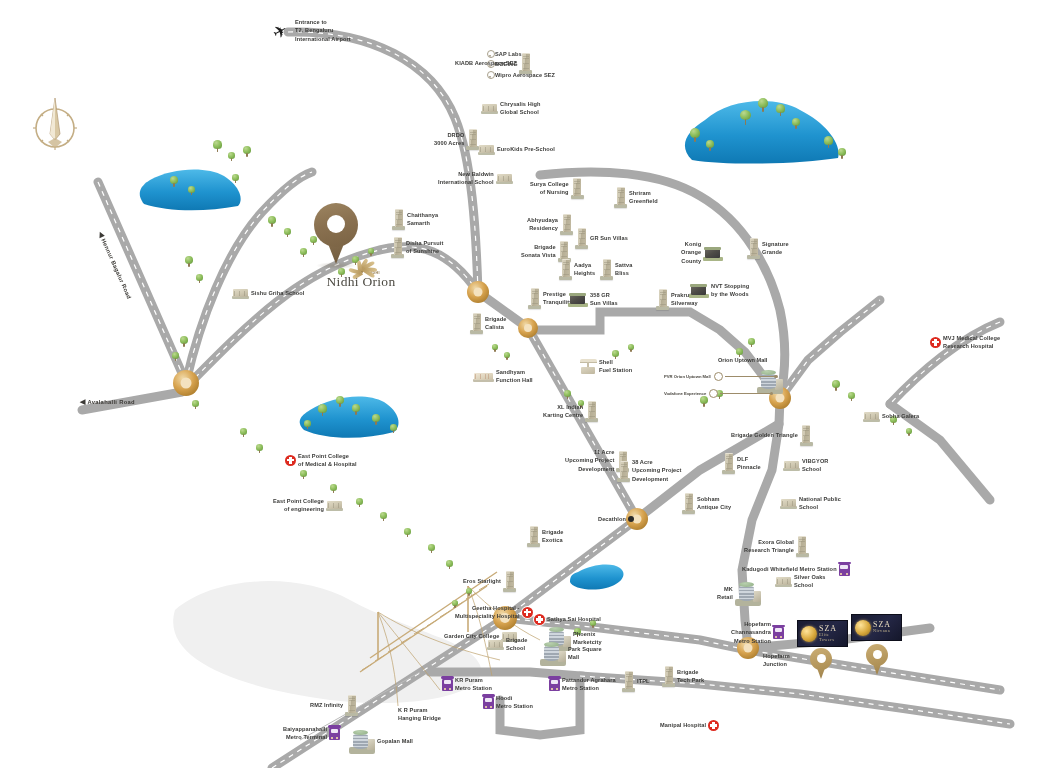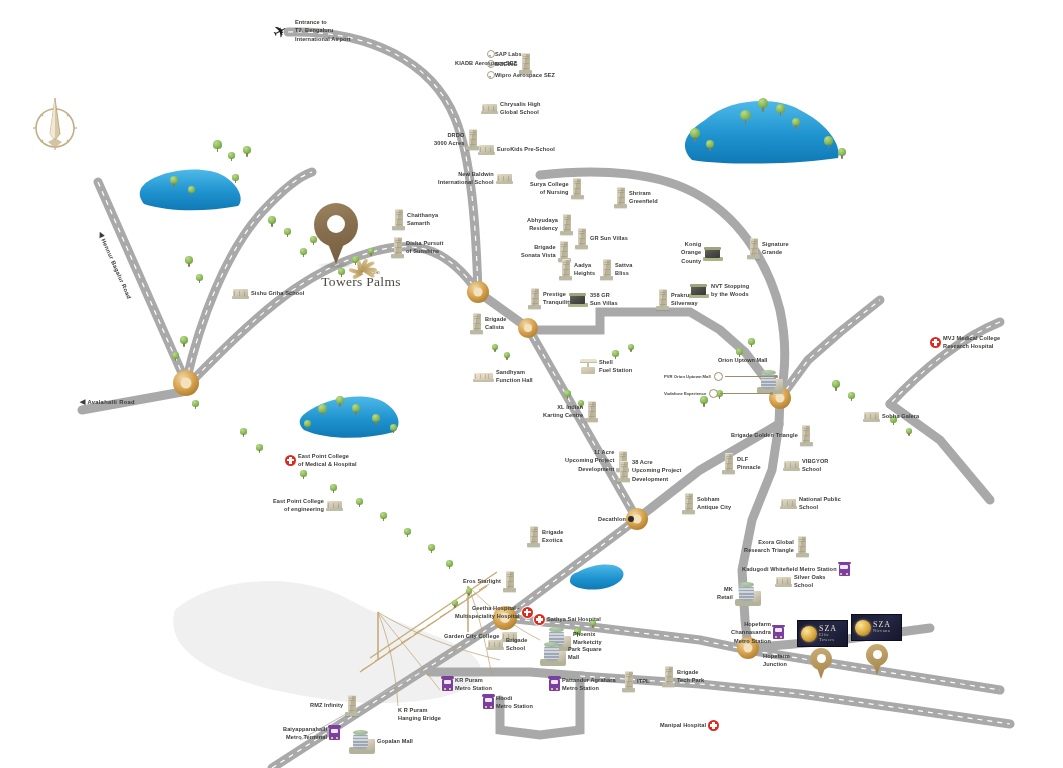--- a/index.html
+++ b/index.html
@@ -1390,21 +1390,21 @@
       <span class="trunk"></span>
       <span class="frond" style="transform:rotate(-58deg) scaleX(.85);"></span>
       <span class="frond" style="transform:rotate(-28deg);"></span>
       <span class="frond" style="transform:rotate(4deg);"></span>
       <span class="frond" style="transform:rotate(34deg) scaleX(.9);"></span>
       <span class="frond" style="transform:rotate(-96deg) scaleX(.7);"></span>
       <span class="frond" style="transform:rotate(150deg) scaleX(.7); left:13px;"></span>
       <span class="frond" style="transform:rotate(196deg) scaleX(.8); left:13px;"></span>
     </div>
     <div id="brand-nidhi">NIDHI</div>
-    <div id="brand-name">Towers Palms</div>
+    <div id="brand-name">Nidhi Orion</div>
   </div>
 
   <div style="position:absolute; left:718px; top:357px; font-size:5.6px; font-weight:700; color:#3a3a38;">Orion Uptown Mall</div>
   <div class="callout" style="left:664px; top:372px;">
     <span class="ctext">PVR Orion Uptown Mall</span>
     <span class="cring"></span>
     <span class="cline"></span>
   </div>
   <div class="callout" style="left:664px; top:389px;">
     <span class="ctext">Vodafone Experience</span>

